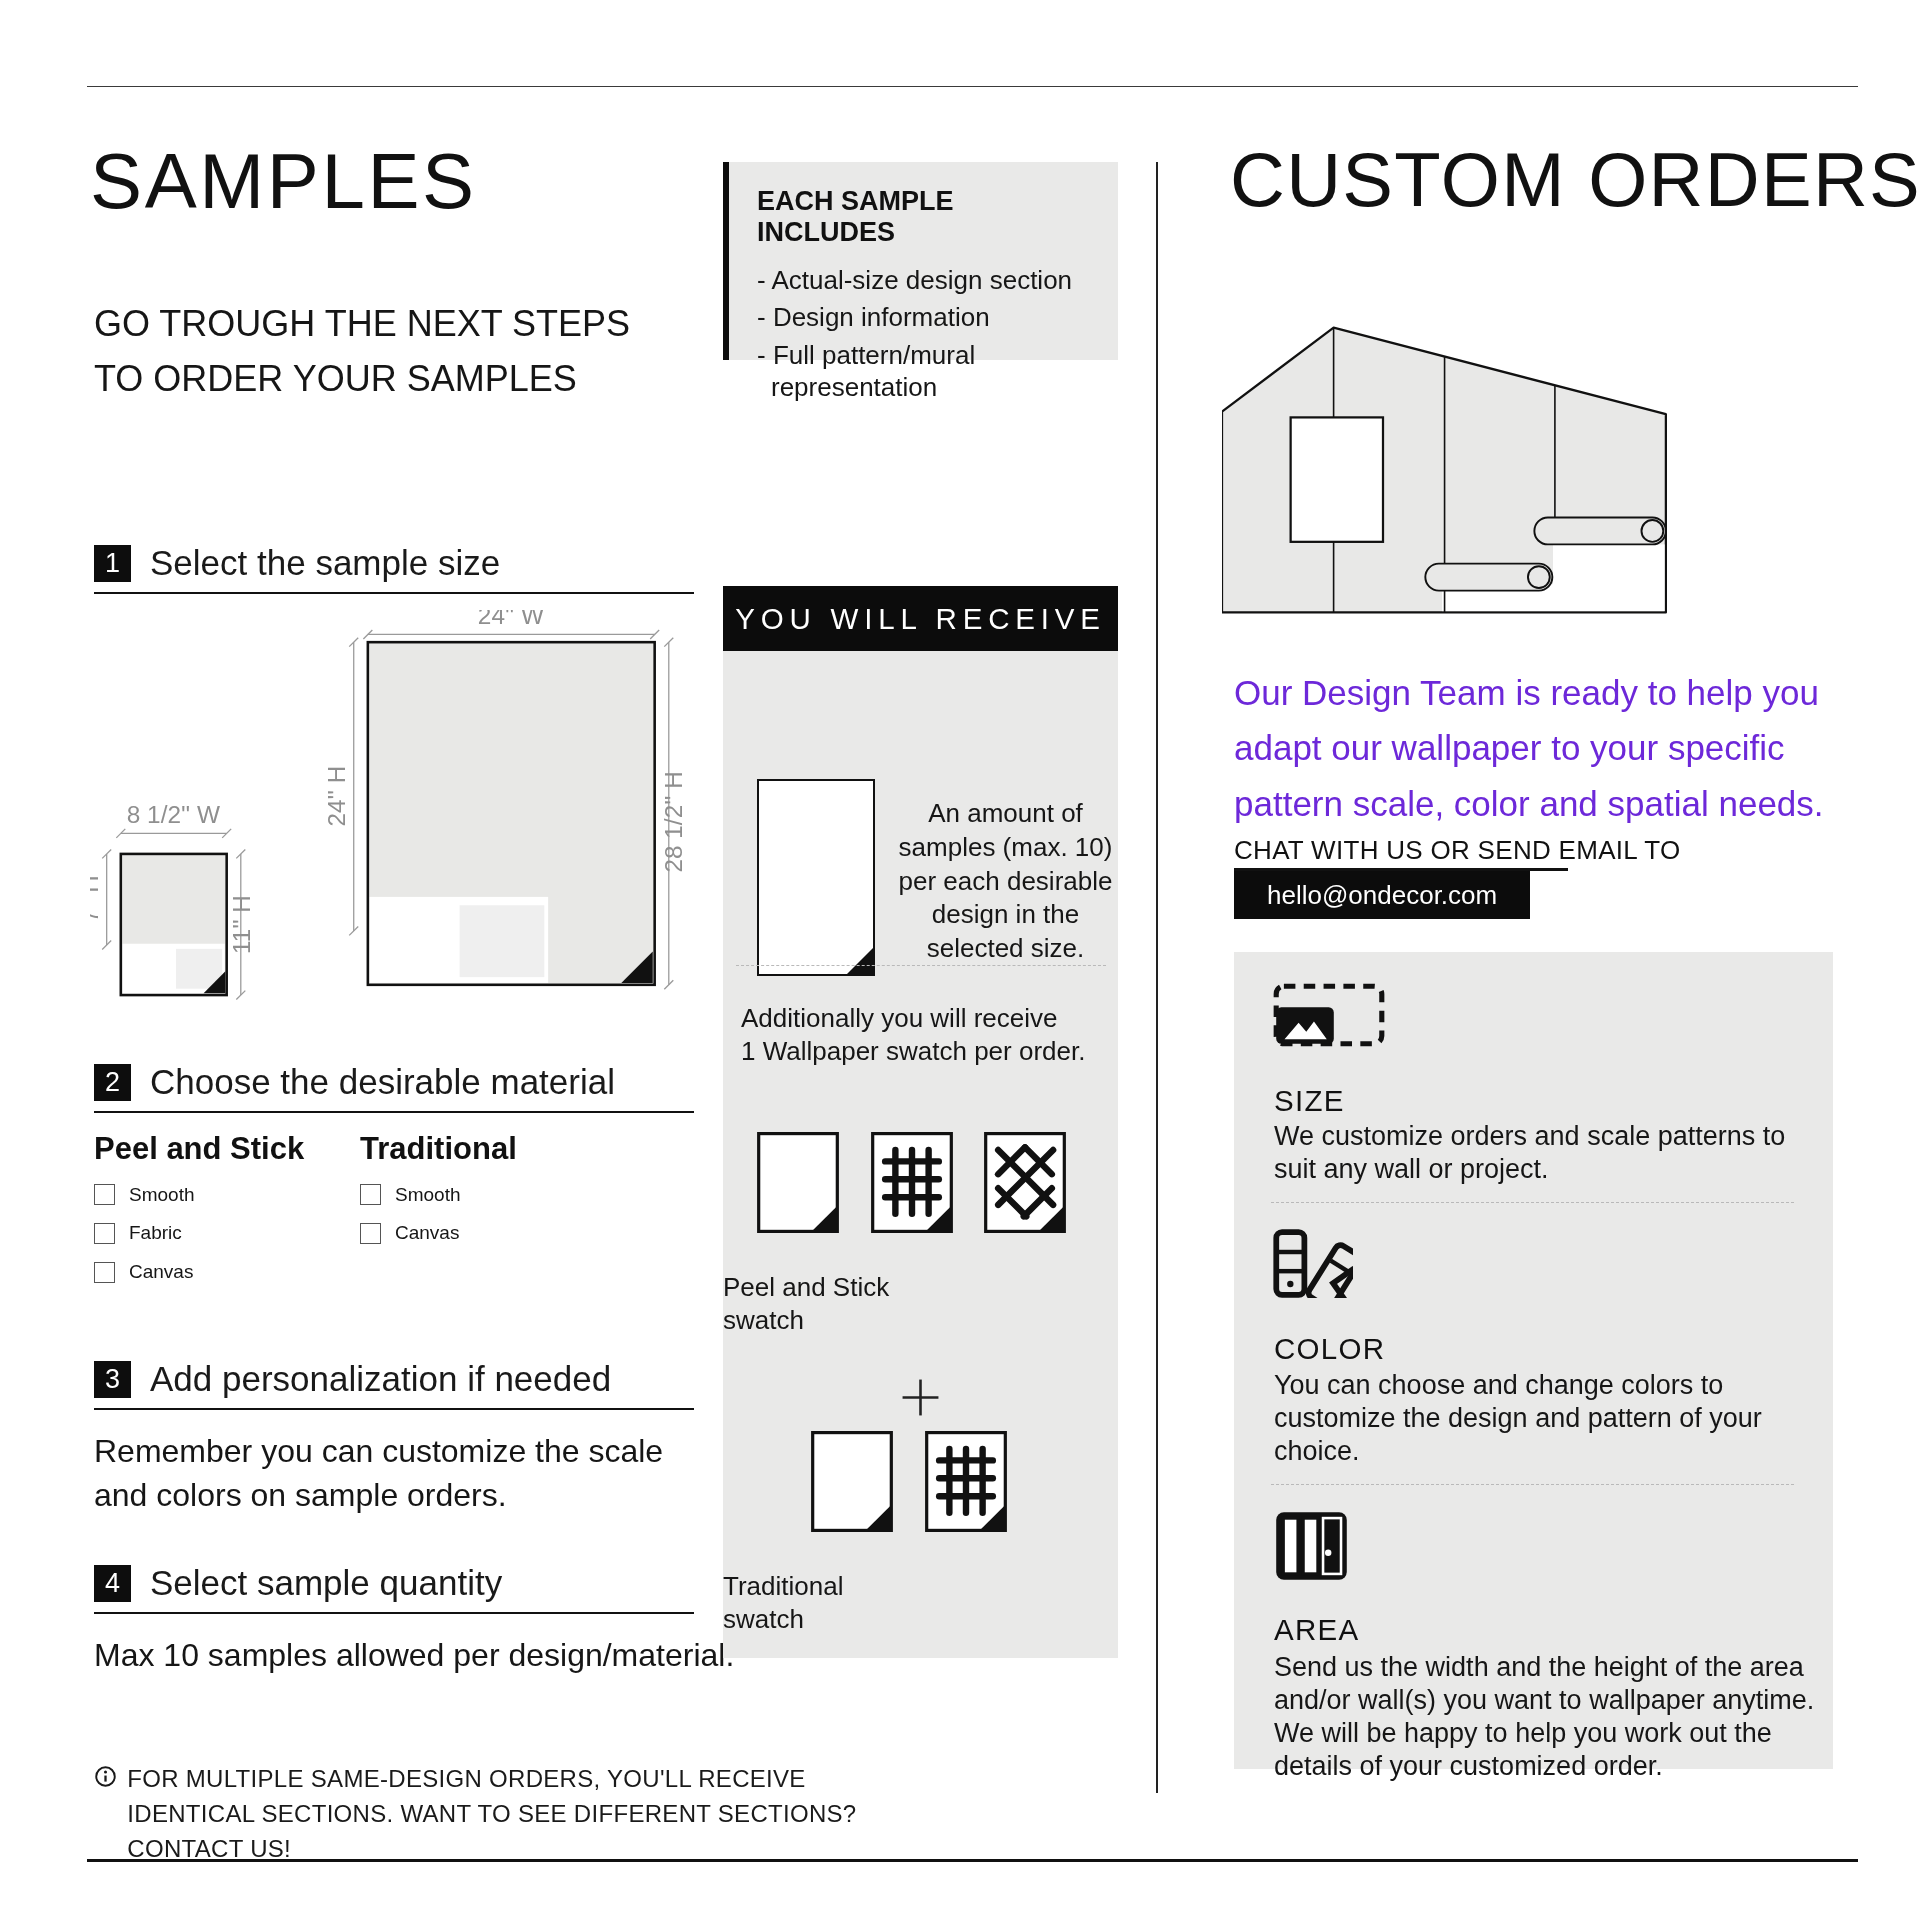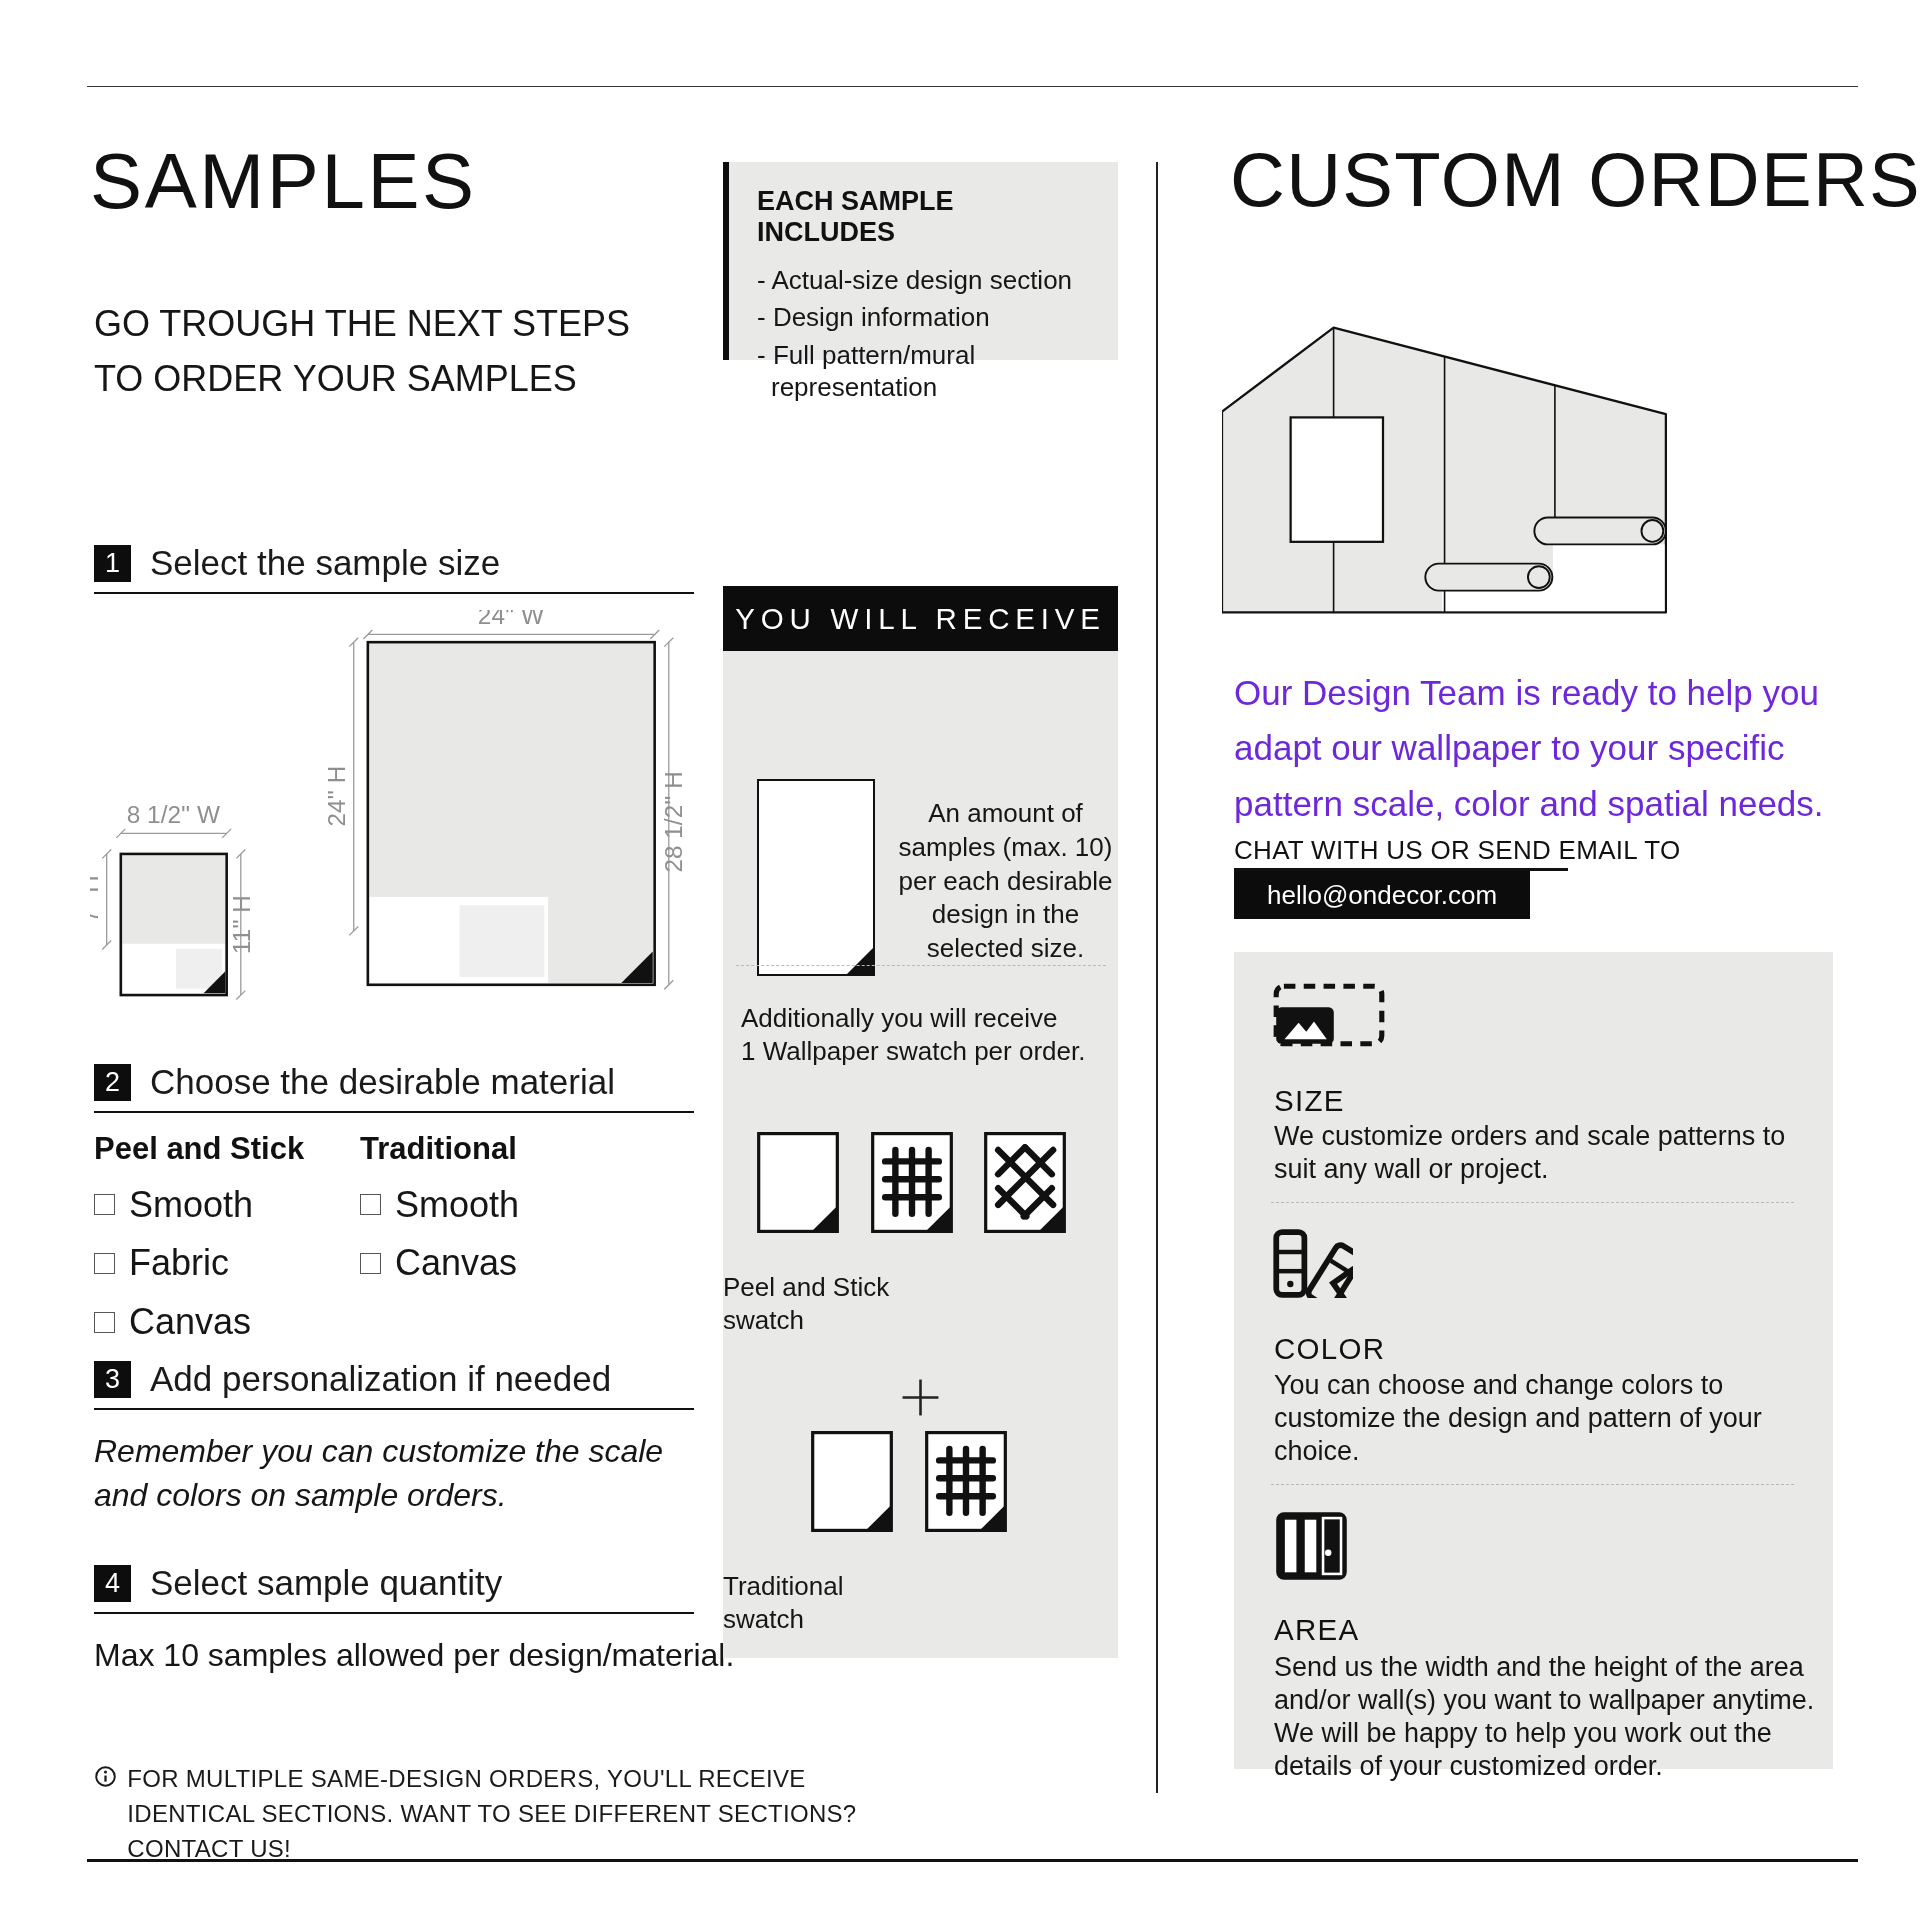--- a/index.html
+++ b/index.html
@@ -15,21 +15,21 @@
   .intro{font-size:36px;line-height:1.52;white-space:pre-line;color:#161616;}
   .step-head{display:flex;align-items:center;gap:19px;border-bottom:2.6px solid #111;
              padding-bottom:9px;width:600px;}
   .step-num{width:37px;height:37px;background:#0d0d0d;color:#fff;font-size:27px;
             display:flex;align-items:center;justify-content:center;flex:0 0 auto;}
   .step-title{font-size:35px;color:#1a1a1a;white-space:nowrap;}
   .step-body{font-size:32px;line-height:1.38;color:#161616;}
   .mat-title{font-size:31px;font-weight:bold;color:#111;}
   .opt{display:flex;align-items:center;gap:14px;margin-top:16.7px;}
   .cbx{width:19px;height:19px;border:1.9px solid #555;background:#fff;flex:0 0 auto;}
-  .opt-label{font-size:36px;color:#161616;}
+  .opt-label{font-size:19px;color:#161616;}
   .note{display:flex;gap:10.3px;align-items:flex-start;}
   .note-text{font-size:24px;line-height:1.45;letter-spacing:0.3px;color:#1a1a1a;width:745px;}
 
   
   .includes-box{background:#e9e9e8;border-left:6.4px solid #0d0d0d;width:395px;height:198px;
                 box-sizing:border-box;padding:24.4px 19px 0 28px;}
   .includes-title{font-size:27px;font-weight:bold;color:#111;margin-bottom:15.4px;}
   .includes-item{font-size:26px;line-height:1.25;color:#161616;padding-left:14px;text-indent:-14px;
                  width:334px;margin-bottom:5.1px;}
   .receive-bar{background:#0c0c0c;width:395px;height:65px;display:flex;align-items:center;
@@ -151,21 +151,21 @@
       <span class="opt-label">Canvas</span>
       </div>
   </div>
 
   <div class="abs" style="left:94px;top:1359px;">
     <div class="step-head">
       <div class="step-num">3</div>
       <div class="step-title">Add personalization if needed</div>
     </div>
   </div>
-  <div class="abs step-body" style="left:94px;top:1429px;width:591px;font-style:italic;">Remember you can customize the scale and colors on sample orders.</div>
+  <div class="abs step-body" style="left:94px;top:1429px;width:591px;">Remember you can customize the scale and colors on sample orders.</div>
 
   <div class="abs" style="left:94px;top:1563px;">
     <div class="step-head">
       <div class="step-num">4</div>
       <div class="step-title">Select sample quantity</div>
     </div>
   </div>
   <div class="abs step-body" style="left:94px;top:1633px;width:706px;">Max 10 samples allowed per design/material.</div>
 
   <div class="abs note" style="left:94px;top:1762px;">

